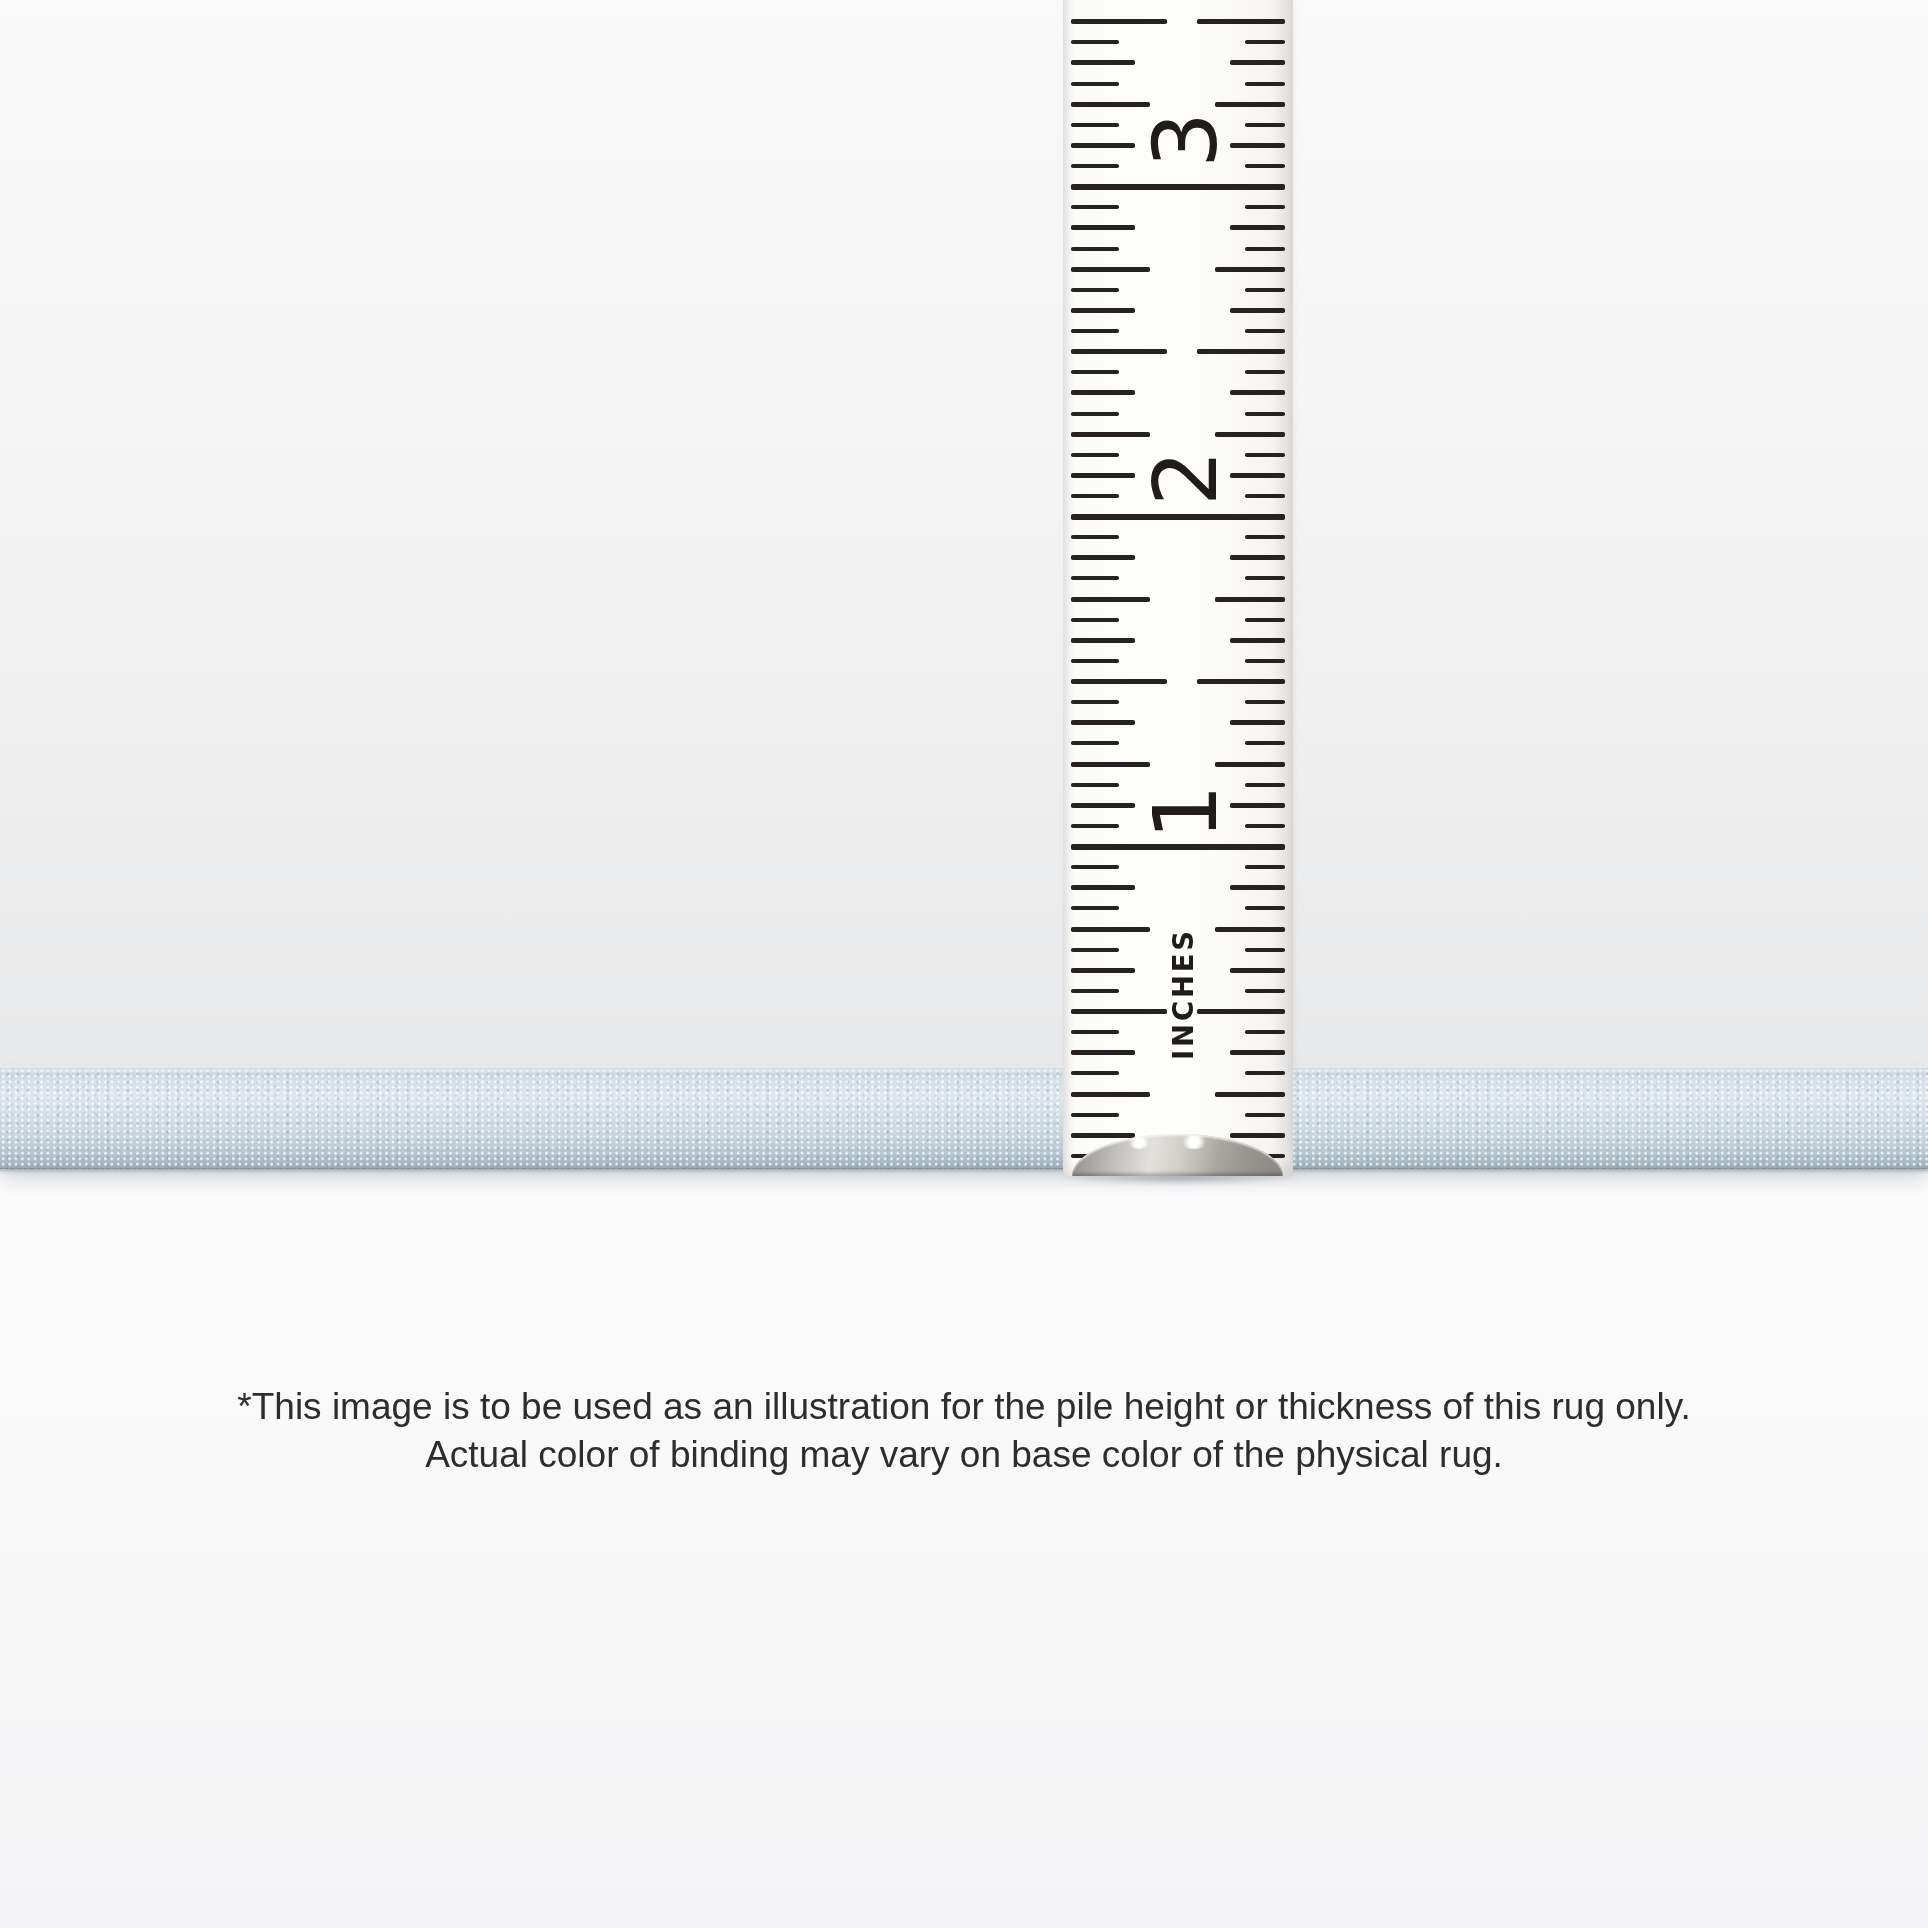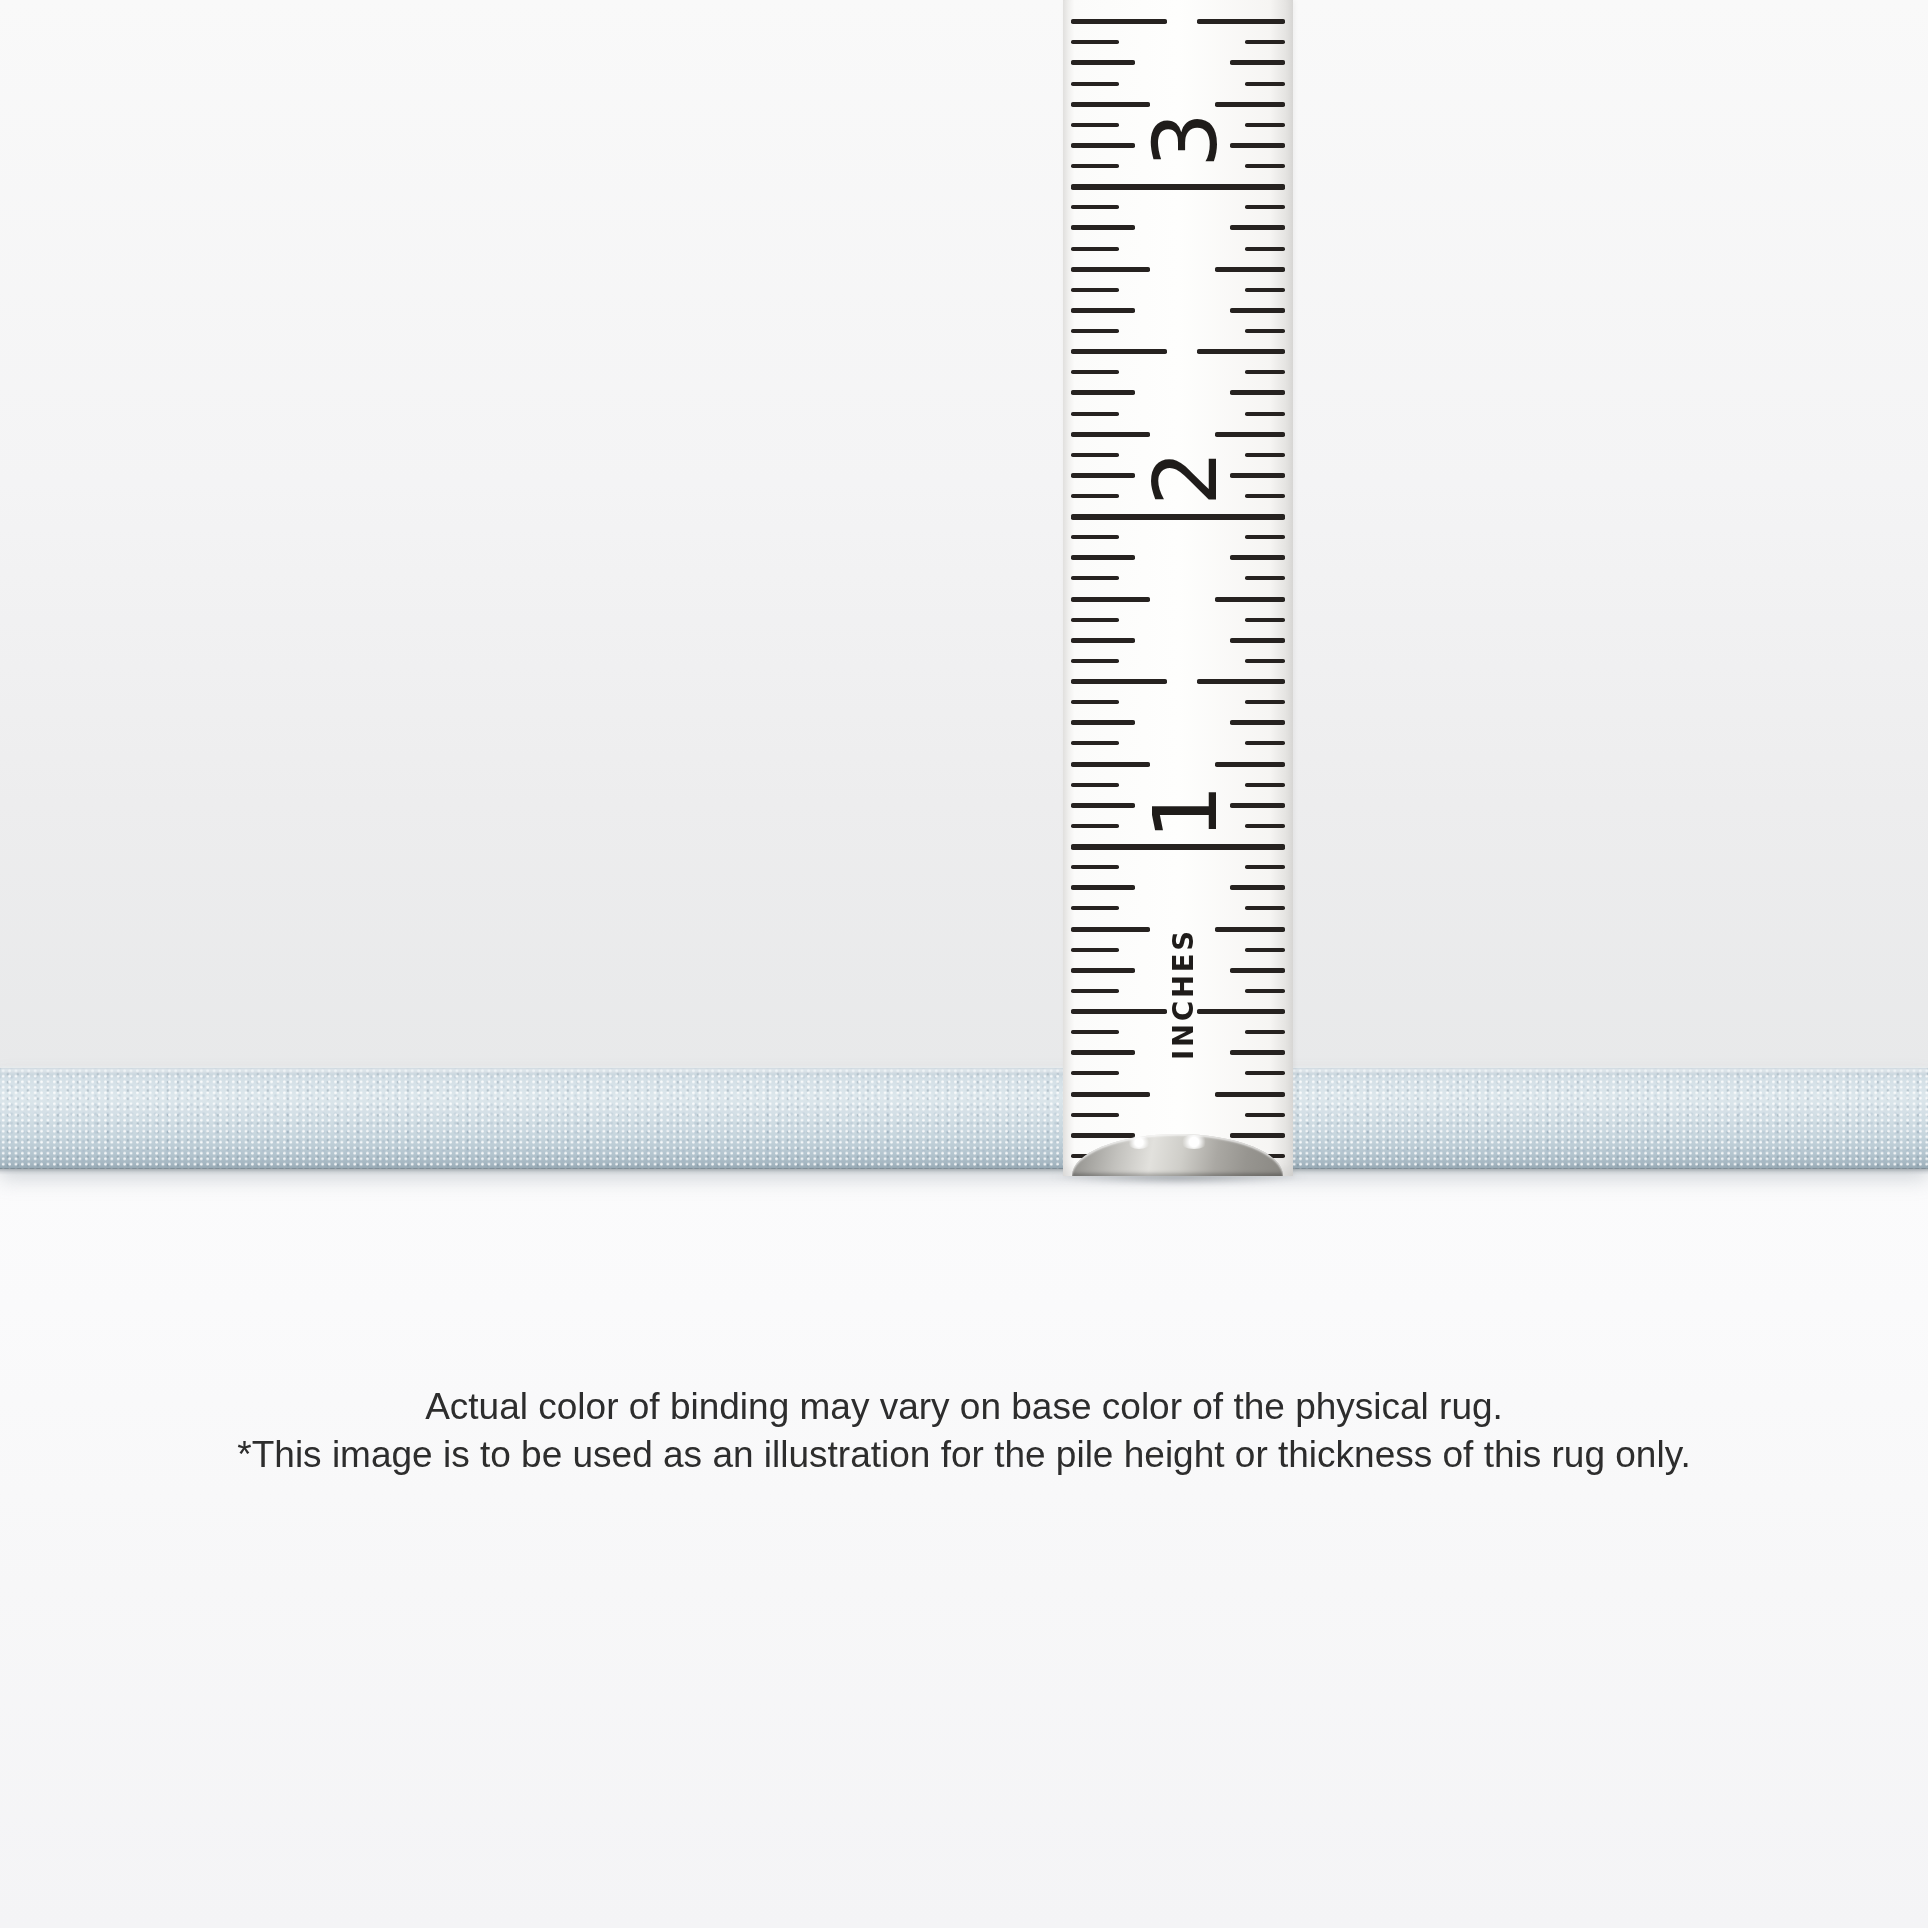--- a/index.html
+++ b/index.html
@@ -212,16 +212,16 @@
 
   <div class="ruler-unit" style="left:121px;top:994px;">INCHES</div>
 
   <div class="ruler-tip">
     <div class="dot" style="left:55px;top:1.8px;width:24px;height:13px;"></div>
     <div class="dot" style="left:108px;top:0.9px;width:27.5px;height:13.8px;"></div>
   </div>
 </div>
 
 <div class="caption">
+  <div>*This image is to be used as an illustration for the pile height or thickness of this rug only.</div>
   <div>Actual color of binding may vary on base color of the physical rug.</div>
-  <div>*This image is to be used as an illustration for the pile height or thickness of this rug only.</div>
 </div>
 
 
 </body></html>

